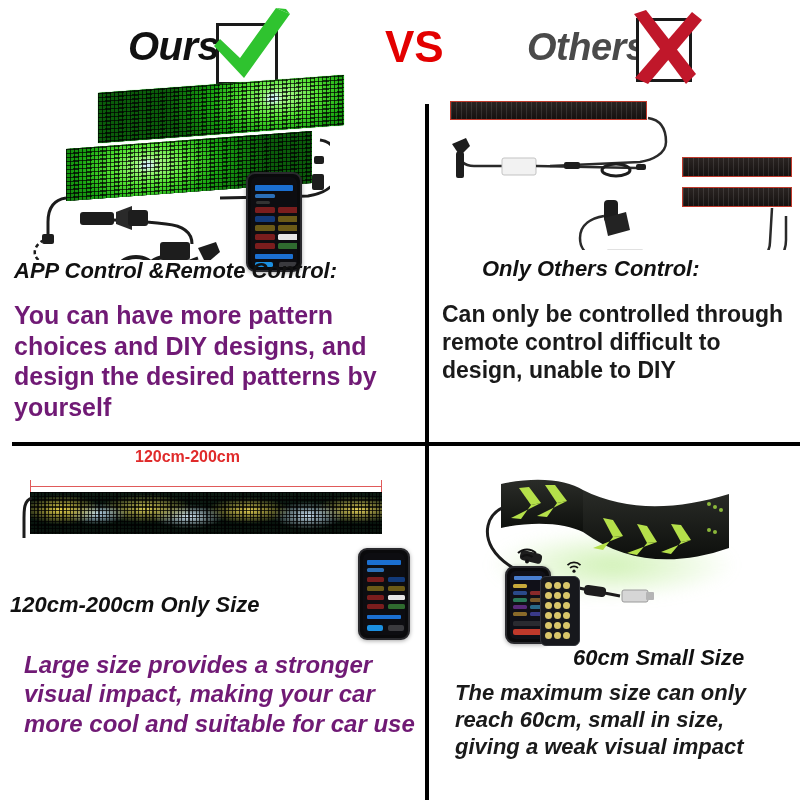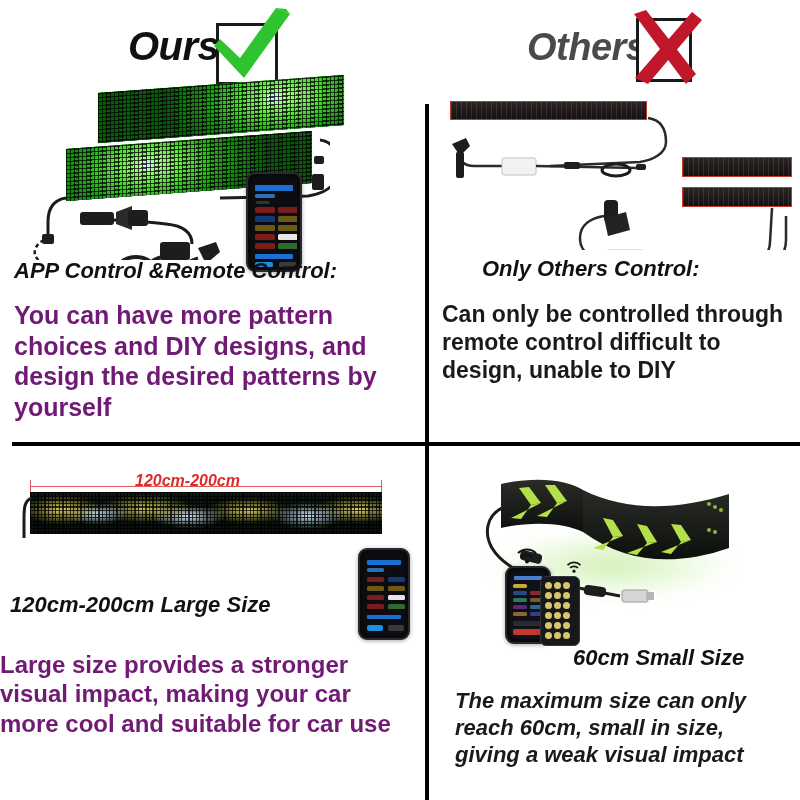--- a/index.html
+++ b/index.html
@@ -24,23 +24,23 @@
   .q-head{position:absolute;font-style:italic;font-weight:bold;color:#111;}
   .q-body{position:absolute;font-weight:bold;line-height:1.22;}
   .red{color:#701a75;}
   .blk{color:#1a1a1a;}
 
   #tl-head{left:14px;top:258px;font-size:22px;}
   #tl-body{left:14px;top:300px;width:390px;font-size:25px;}
   #tr-head{left:482px;top:256px;font-size:22px;}
   #tr-body{left:442px;top:300px;width:348px;font-size:23px;}
   #bl-head{left:10px;top:592px;font-size:22px;}
-  #bl-body{left:0;top:650px;width:408px;font-size:24px;}
+  #bl-body{left:24px;top:650px;width:408px;font-size:24px;font-style:italic;}
   #br-head{left:573px;top:645px;font-size:22px;}
-  #br-body{left:455px;top:680px;width:330px;font-size:22px;font-style:italic;margin-top:8px;}
+  #br-body{left:455px;top:680px;width:330px;font-size:22px;font-style:italic;}
 
   
   .led{position:absolute;background:#071007;}
   .led-grid{position:absolute;inset:0;
      background-image:
        repeating-linear-gradient(to right, rgba(0,0,0,.72) 0 1.4px, rgba(0,0,0,0) 1.4px 4px),
        repeating-linear-gradient(to bottom, rgba(0,0,0,.72) 0 1.4px, rgba(0,0,0,0) 1.4px 4px);
      pointer-events:none;}
 
   
@@ -71,21 +71,21 @@
       radial-gradient(ellipse 16% 50% at 9% 42%, #e8d24a 0%, rgba(232,210,74,0) 70%),
       radial-gradient(ellipse 12% 36% at 19% 52%, #bcd8ee 0%, rgba(188,216,238,0) 72%),
       radial-gradient(ellipse 18% 46% at 33% 40%, #d8cb55 0%, rgba(216,203,85,0) 74%),
       radial-gradient(ellipse 14% 40% at 45% 58%, #cfe3f2 0%, rgba(207,227,242,0) 72%),
       radial-gradient(ellipse 16% 42% at 62% 44%, #ddc84e 0%, rgba(221,200,78,0) 74%),
       radial-gradient(ellipse 14% 46% at 79% 56%, #c6dcef 0%, rgba(198,220,239,0) 72%),
       radial-gradient(ellipse 16% 44% at 93% 42%, #e3cf58 0%, rgba(227,207,88,0) 74%),
       linear-gradient(#0c1a12,#07120c);}
   .dim-line{position:absolute;height:1px;background:#e05a5a;}
   .dim-tick{position:absolute;width:1px;background:#e05a5a;}
-  #dim-label{position:absolute;left:135px;top:472px;font-size:16px;font-weight:bold;font-style:italic;color:#e02b2b;}
+  #dim-label{position:absolute;left:135px;top:448px;font-size:16px;font-weight:bold;color:#e02b2b;}
 
   
   #curve{position:absolute;left:497px;top:474px;width:238px;height:108px;}
   .glow{position:absolute;left:487px;top:530px;width:250px;height:70px;border-radius:50%;
         background:radial-gradient(ellipse at center,rgba(170,230,120,.55),rgba(170,230,120,0) 70%);filter:blur(7px);}
   .wifi{position:absolute;}
 </style>
 </head>
 <body>
 
@@ -93,20 +93,21 @@
 
   <div class="hdr">
     <div class="hdr-ours">Ours</div>
 
     <div class="chk-box"></div>
     <svg class="chk-mark" viewBox="0 0 86 78">
       <path d="M8 40 L14 33 L34 52 L70 2 L84 8 L38 72 Z" fill="#2fc32f"></path>
       <path d="M70 2 L84 8 L80 3 Z" fill="#2fc32f"></path>
     </svg>
 
+    <div class="hdr-vs">VS</div>
 
     <div class="hdr-others">Others</div>
     <div class="x-box"></div>
     <svg class="x-mark" viewBox="0 0 76 80">
       <path d="M8 6 L20 2 L70 66 L60 76 Z" fill="#c0172a"></path>
       <path d="M66 4 L76 12 L22 76 L9 70 Z" fill="#c0172a"></path>
     </svg>
   </div>
 
   <div class="v-divider"></div>
@@ -235,21 +236,21 @@
         <div class="ph-cell" style="left:4px;top:42px;width:17px;height:5px;background:#7a1d1d;"></div>
         <div class="ph-cell" style="left:25px;top:42px;width:17px;height:5px;background:#e6e6e6;"></div>
         <div class="ph-cell" style="left:4px;top:51px;width:17px;height:5px;background:#7a1d1d;"></div>
         <div class="ph-cell" style="left:25px;top:51px;width:17px;height:5px;background:#2f6b2f;"></div>
         <div class="ph-bar" style="top:62px;height:4px;"></div>
         <div class="ph-cell" style="left:4px;top:72px;width:16px;height:6px;background:#1b8fe0;border-radius:2px;"></div>
         <div class="ph-cell" style="left:25px;top:72px;width:16px;height:6px;background:#3a3a3e;border-radius:2px;"></div>
       </div>
     </div>
 
-    <div class="q-head" id="bl-head">120cm-200cm Large Size</div>
+    <div class="q-head" id="bl-head">120cm-200cm Only Size</div>
     <div class="q-body red" id="bl-body">Large size provides a stronger visual impact, making your car more cool and suitable for car use</div>
   </div>
 
   <div>
     <div class="glow"></div>
 
     <svg id="curve" viewBox="0 0 238 108">
       <defs>
         <linearGradient id="pnlg" x1="0" y1="0" x2="0" y2="1">
           <stop offset="0" stop-color="#2a2c28"></stop>

